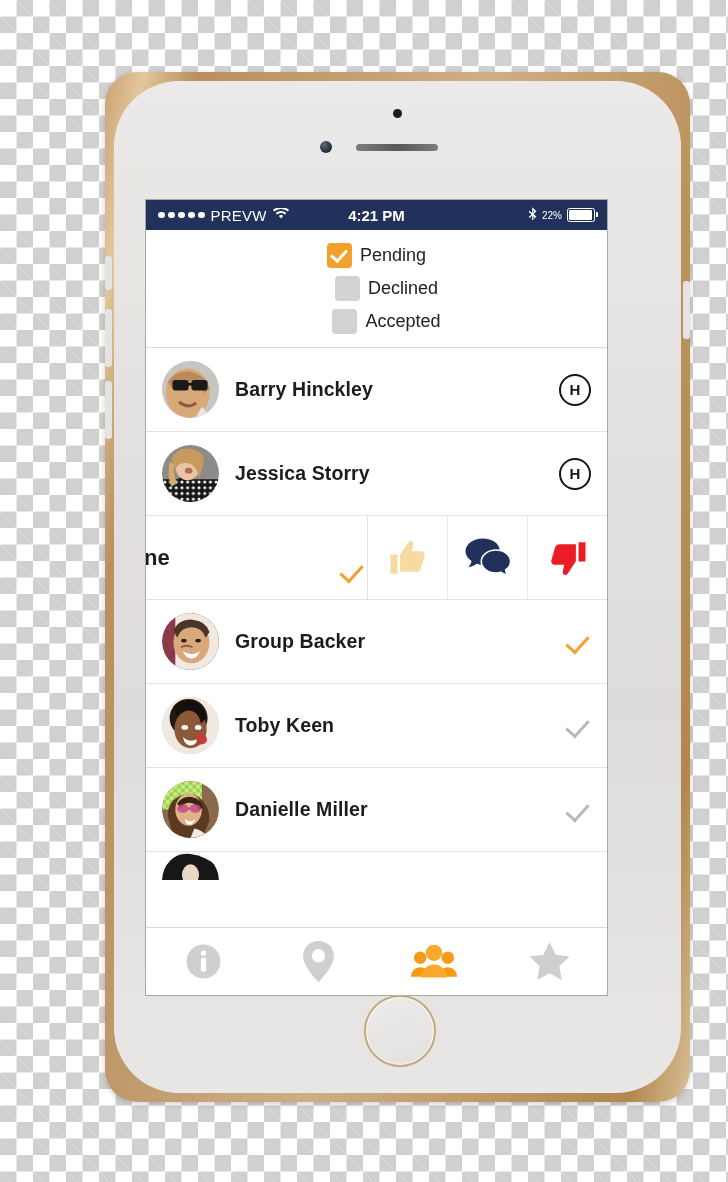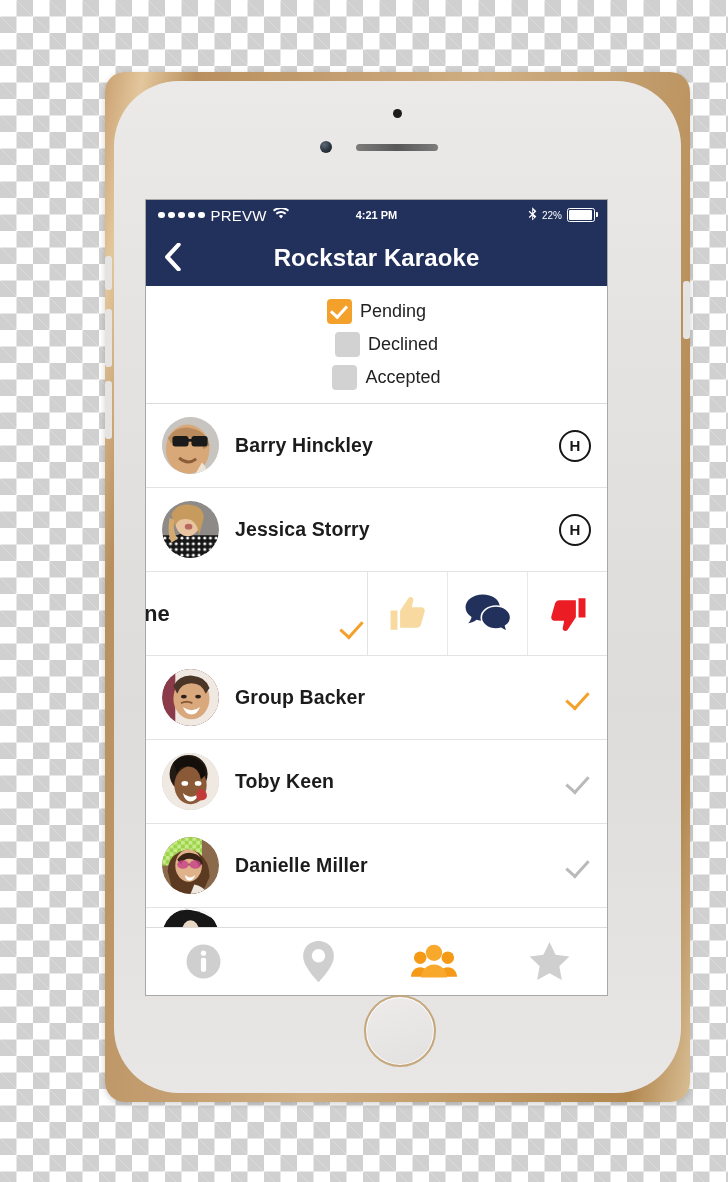--- a/index.html
+++ b/index.html
@@ -10,21 +10,21 @@
     background-image:
       linear-gradient(45deg,#d0d0d0 25%,transparent 25%,transparent 75%,#d0d0d0 75%),
       linear-gradient(45deg,#d0d0d0 25%,transparent 25%,transparent 75%,#d0d0d0 75%);
     background-size:33px 33px;
     background-position:0 0,16.5px 16.5px;
   }
 
   
   #phone{
     position:absolute;left:105px;top:72px;width:585px;height:1030px;
-    border-radius:20px;
+    border-radius:32px;
     background:linear-gradient(100deg,#c9a173 0%,#e3c79c 5%,#b98f5e 12%,#cfae83 50%,#b2874f 92%,#d9bf96 100%);
     padding:6px;
     box-sizing:border-box;
     box-shadow:0 2px 6px rgba(0,0,0,.18);
   }
   #phone-body{
     position:absolute;left:9px;top:9px;right:9px;bottom:9px;
     border-radius:65px;
     background:linear-gradient(180deg,#eceae8 0%,#e4e2e0 30%,#dedcda 62%,#e9e7e5 100%);
   }
@@ -55,21 +55,21 @@
 
   
   .statusbar{
     height:30px;background:#22305c;color:#fff;display:flex;align-items:center;
     padding:0 12px;font-size:14.5px;position:relative;
   }
   .sb-left{display:flex;align-items:center;gap:6px;}
   .dots{display:flex;gap:3.5px;}
   .dots i{width:6.5px;height:6.5px;border-radius:50%;background:#fff;display:block;}
   .carrier{font-size:15px;letter-spacing:.2px;}
-  .sb-center{position:absolute;left:0;right:0;text-align:center;font-size:11px;font-weight:bold;pointer-events:none;}
+  .sb-center{position:absolute;left:0;right:0;text-align:center;font-size:15px;font-weight:bold;pointer-events:none;}
   .sb-right{margin-left:auto;display:flex;align-items:center;gap:5px;font-size:10px;z-index:2;}
   .battery{width:26px;height:12px;border:1.6px solid #fff;border-radius:2.5px;position:relative;}
   .battery::after{content:"";position:absolute;right:-4px;top:3px;width:2.5px;height:5px;background:#fff;border-radius:0 1px 1px 0;}
   .battery i{position:absolute;left:1px;top:1px;bottom:1px;width:88%;background:#fff;border-radius:1px;display:block;}
 
   
   .navbar{
     height:56px;background:#22305c;color:#fff;display:flex;align-items:center;position:relative;
   }
   .nav-back{
@@ -192,28 +192,20 @@
               <path d="M3.6 7.5L.7 4.8l.9-1 2.6 2.4V.3l4.2 3.9-2.9 2.7 2.9 2.7-4.2 4V8.4L1.6 11l-.9-1zM5 3.3v2.3l1.3-1.2zm0 6.2v2.3l1.3-1.1z" fill="#fff"></path>
             </svg>
           </span>
           <span>22%</span>
           <span class="battery">
               <i></i>
             </span>
         </div>
       </div>
 
-      <div class="navbar">
-        <div class="nav-back">
-          <svg width="17" height="28" viewBox="0 0 17 28">
-            <path d="M14.6 1.6L3.2 14l11.4 12.4" stroke="#fff" stroke-width="4.2" fill="none" stroke-linecap="round" stroke-linejoin="round"></path>
-          </svg>
-        </div>
-        <div class="nav-title">Rockstar Karaoke</div>
-      </div>
 
 
       <div class="filters">
         <div class="filter">
           <span class="box on"></span>
           <span>Pending</span>
         </div>
         <div class="filter">
           <span class="box"></span>
           <span>Declined</span>

